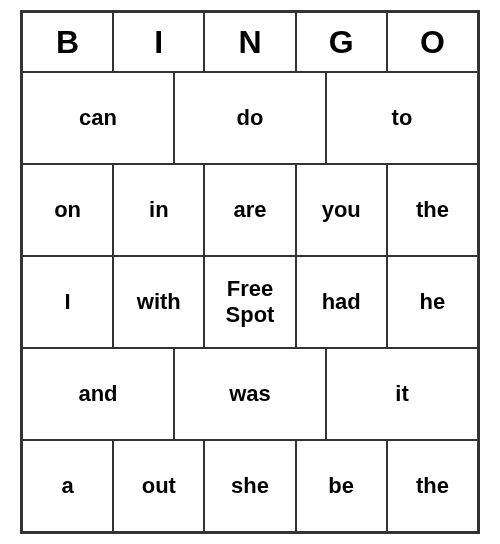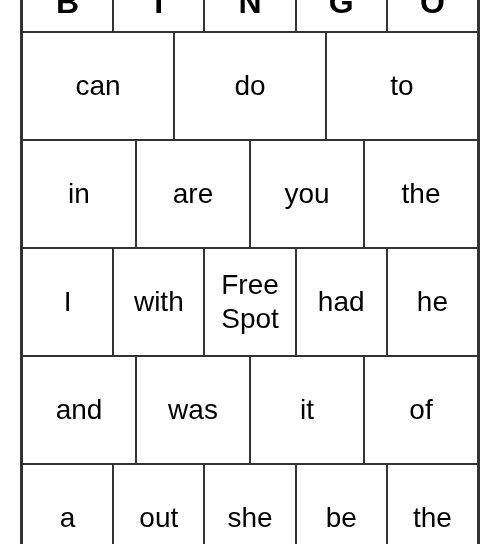--- a/index.html
+++ b/index.html
@@ -29,24 +29,25 @@
       display: flex;
       flex-direction: row;
     }
 
     .bingo-cell {
       flex: 1;
       border: 1px solid #333;
       display: flex;
       align-items: center;
       justify-content: center;
-      height: 108px;
-      font-size: 28px;
+      height: 92px;
+      font-size: 22px;
       text-align: center;
       line-height: 1.2;
+      font-weight: bold;
     }
 
     .header-cell {
       height: 60px;
       font-size: 32px;
       font-weight: bold;
     }
   </style>
 </head>
 <body>
@@ -61,39 +62,39 @@
     <div class="bingo-cell header-cell">O</div>
   </div>
 
   <div class="bingo-row">
     <div class="bingo-cell">can</div>
     <div class="bingo-cell">do</div>
     <div class="bingo-cell">to</div>
   </div>
 
   <div class="bingo-row">
+    <div class="bingo-cell">on</div>
     <div class="bingo-cell">in</div>
     <div class="bingo-cell">are</div>
     <div class="bingo-cell">you</div>
     <div class="bingo-cell">the</div>
   </div>
 
   <div class="bingo-row">
     <div class="bingo-cell">I</div>
     <div class="bingo-cell">with</div>
     <div class="bingo-cell">Free<br>Spot</div>
     <div class="bingo-cell">had</div>
     <div class="bingo-cell">he</div>
   </div>
 
   <div class="bingo-row">
     <div class="bingo-cell">and</div>
     <div class="bingo-cell">was</div>
     <div class="bingo-cell">it</div>
-    <div class="bingo-cell">of</div>
   </div>
 
   <div class="bingo-row">
     <div class="bingo-cell">a</div>
     <div class="bingo-cell">out</div>
     <div class="bingo-cell">she</div>
     <div class="bingo-cell">be</div>
     <div class="bingo-cell">the</div>
   </div>
 </div>

